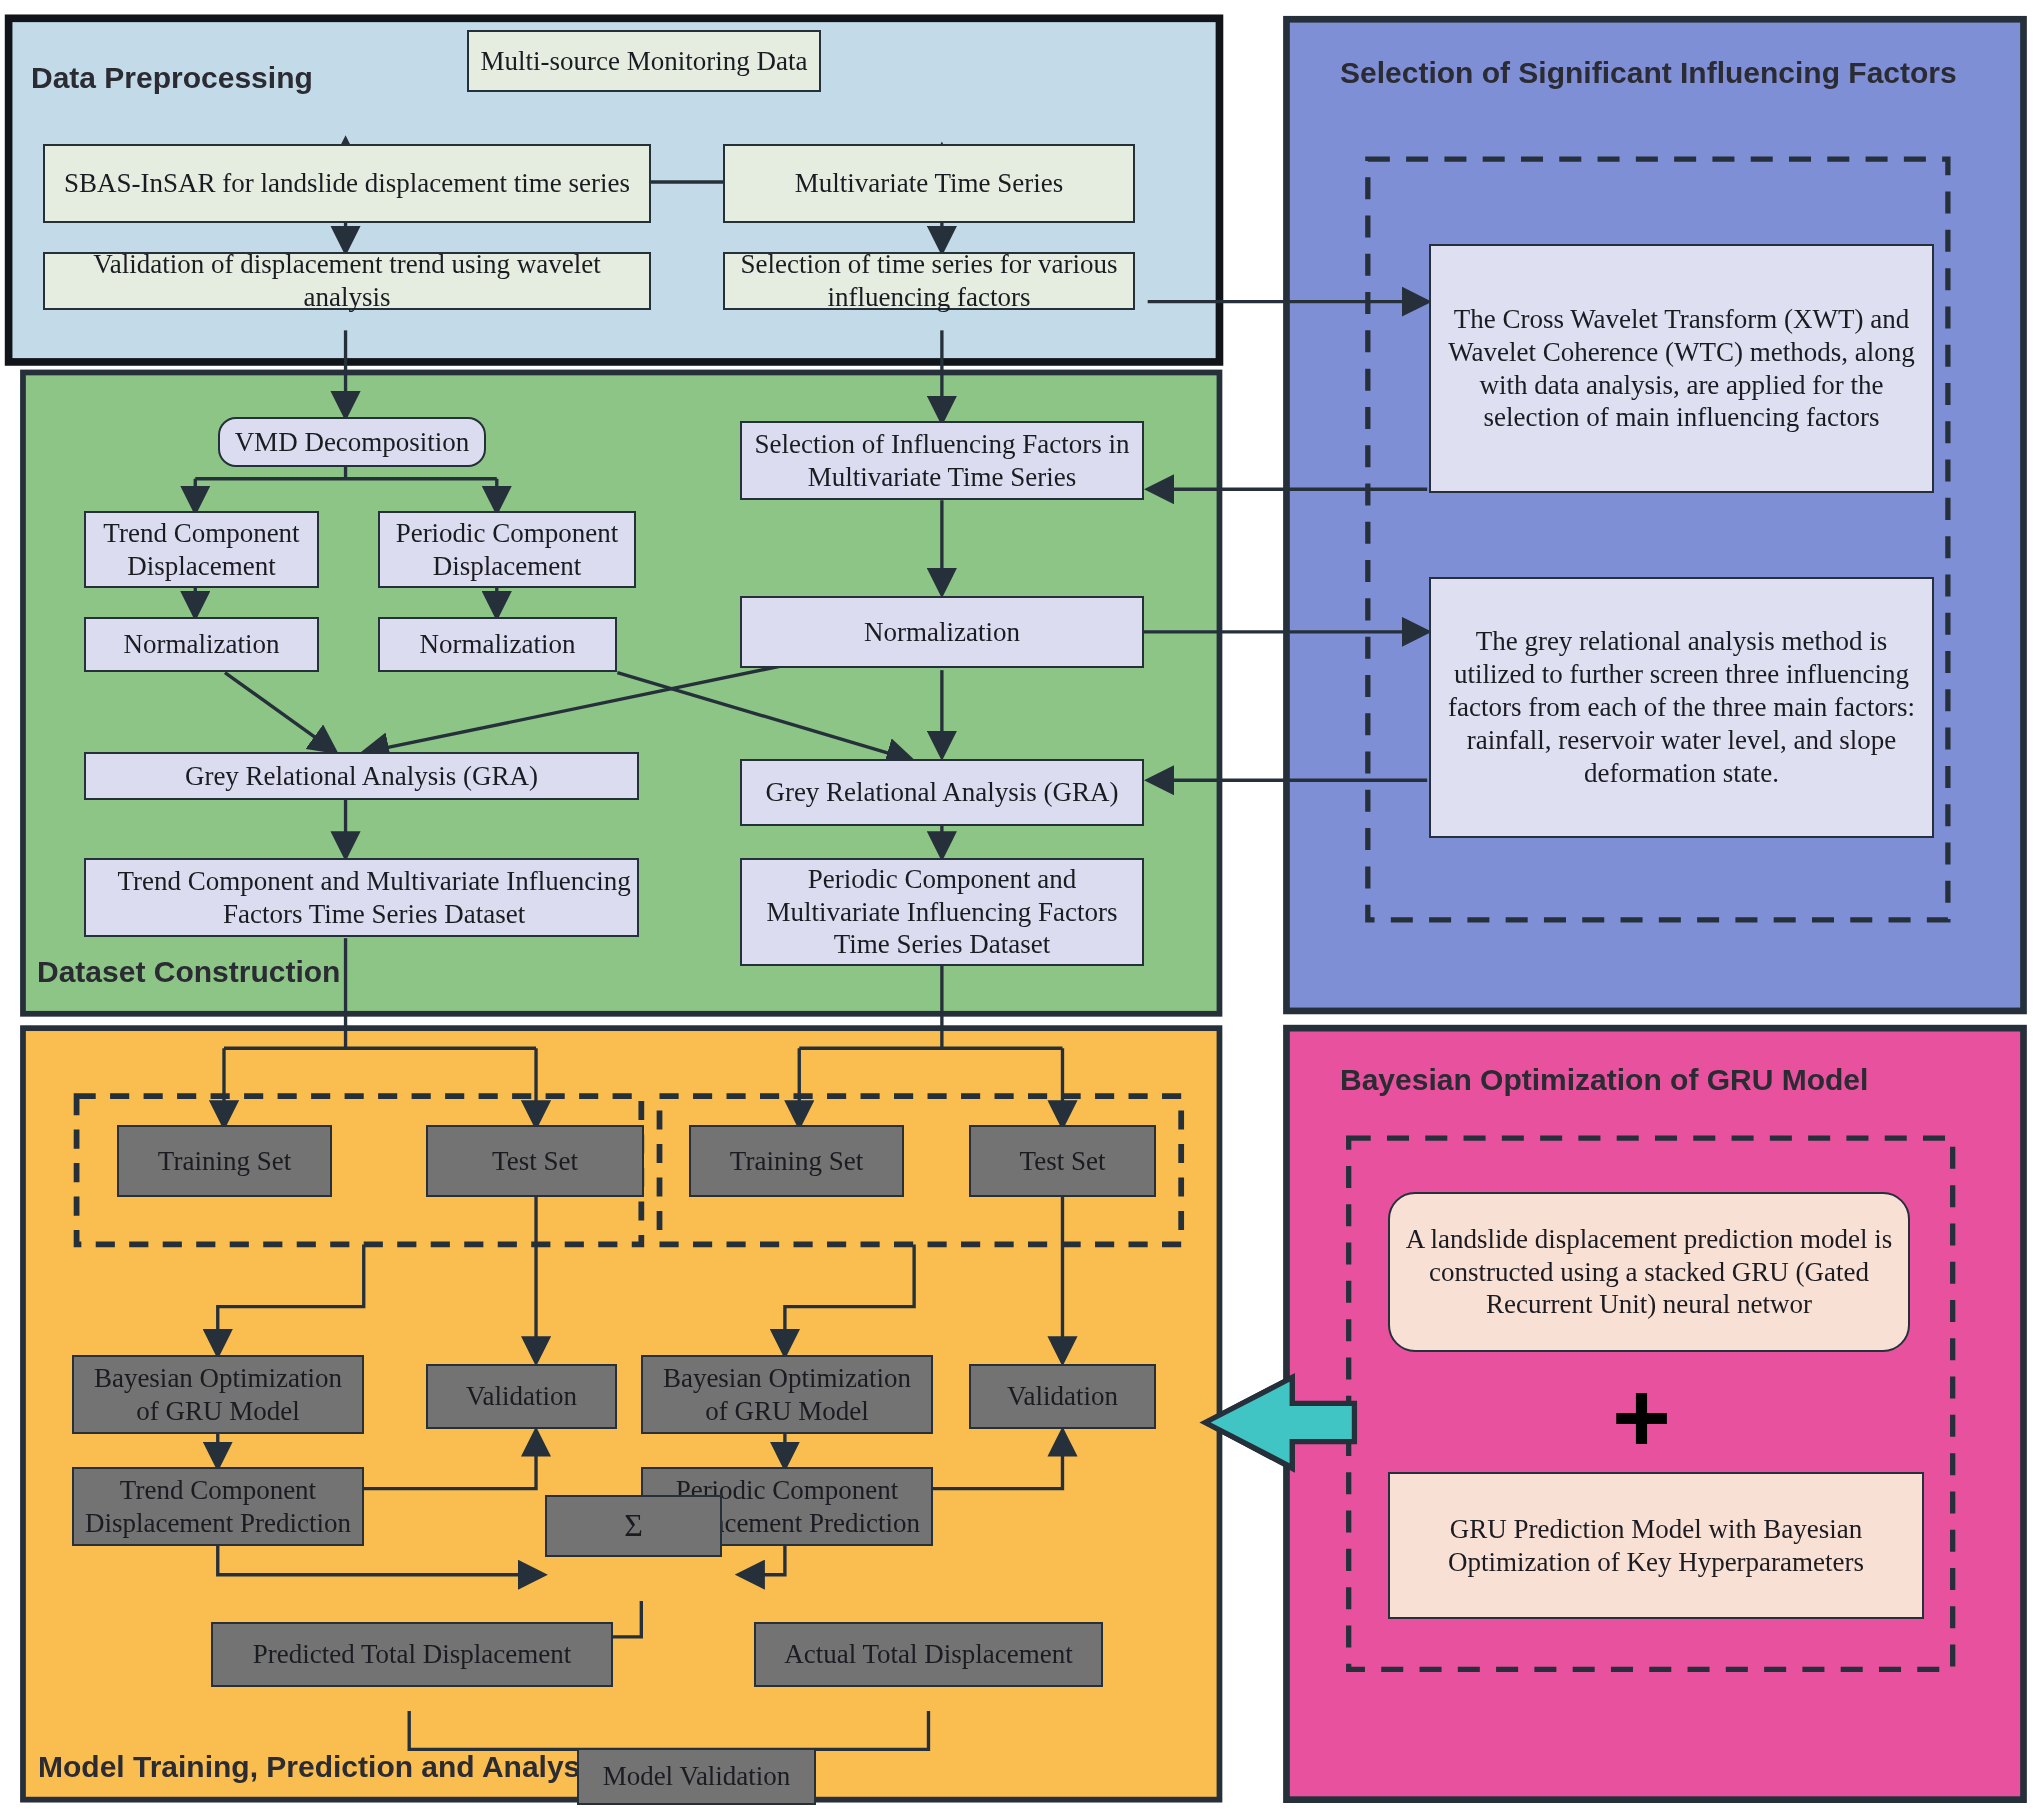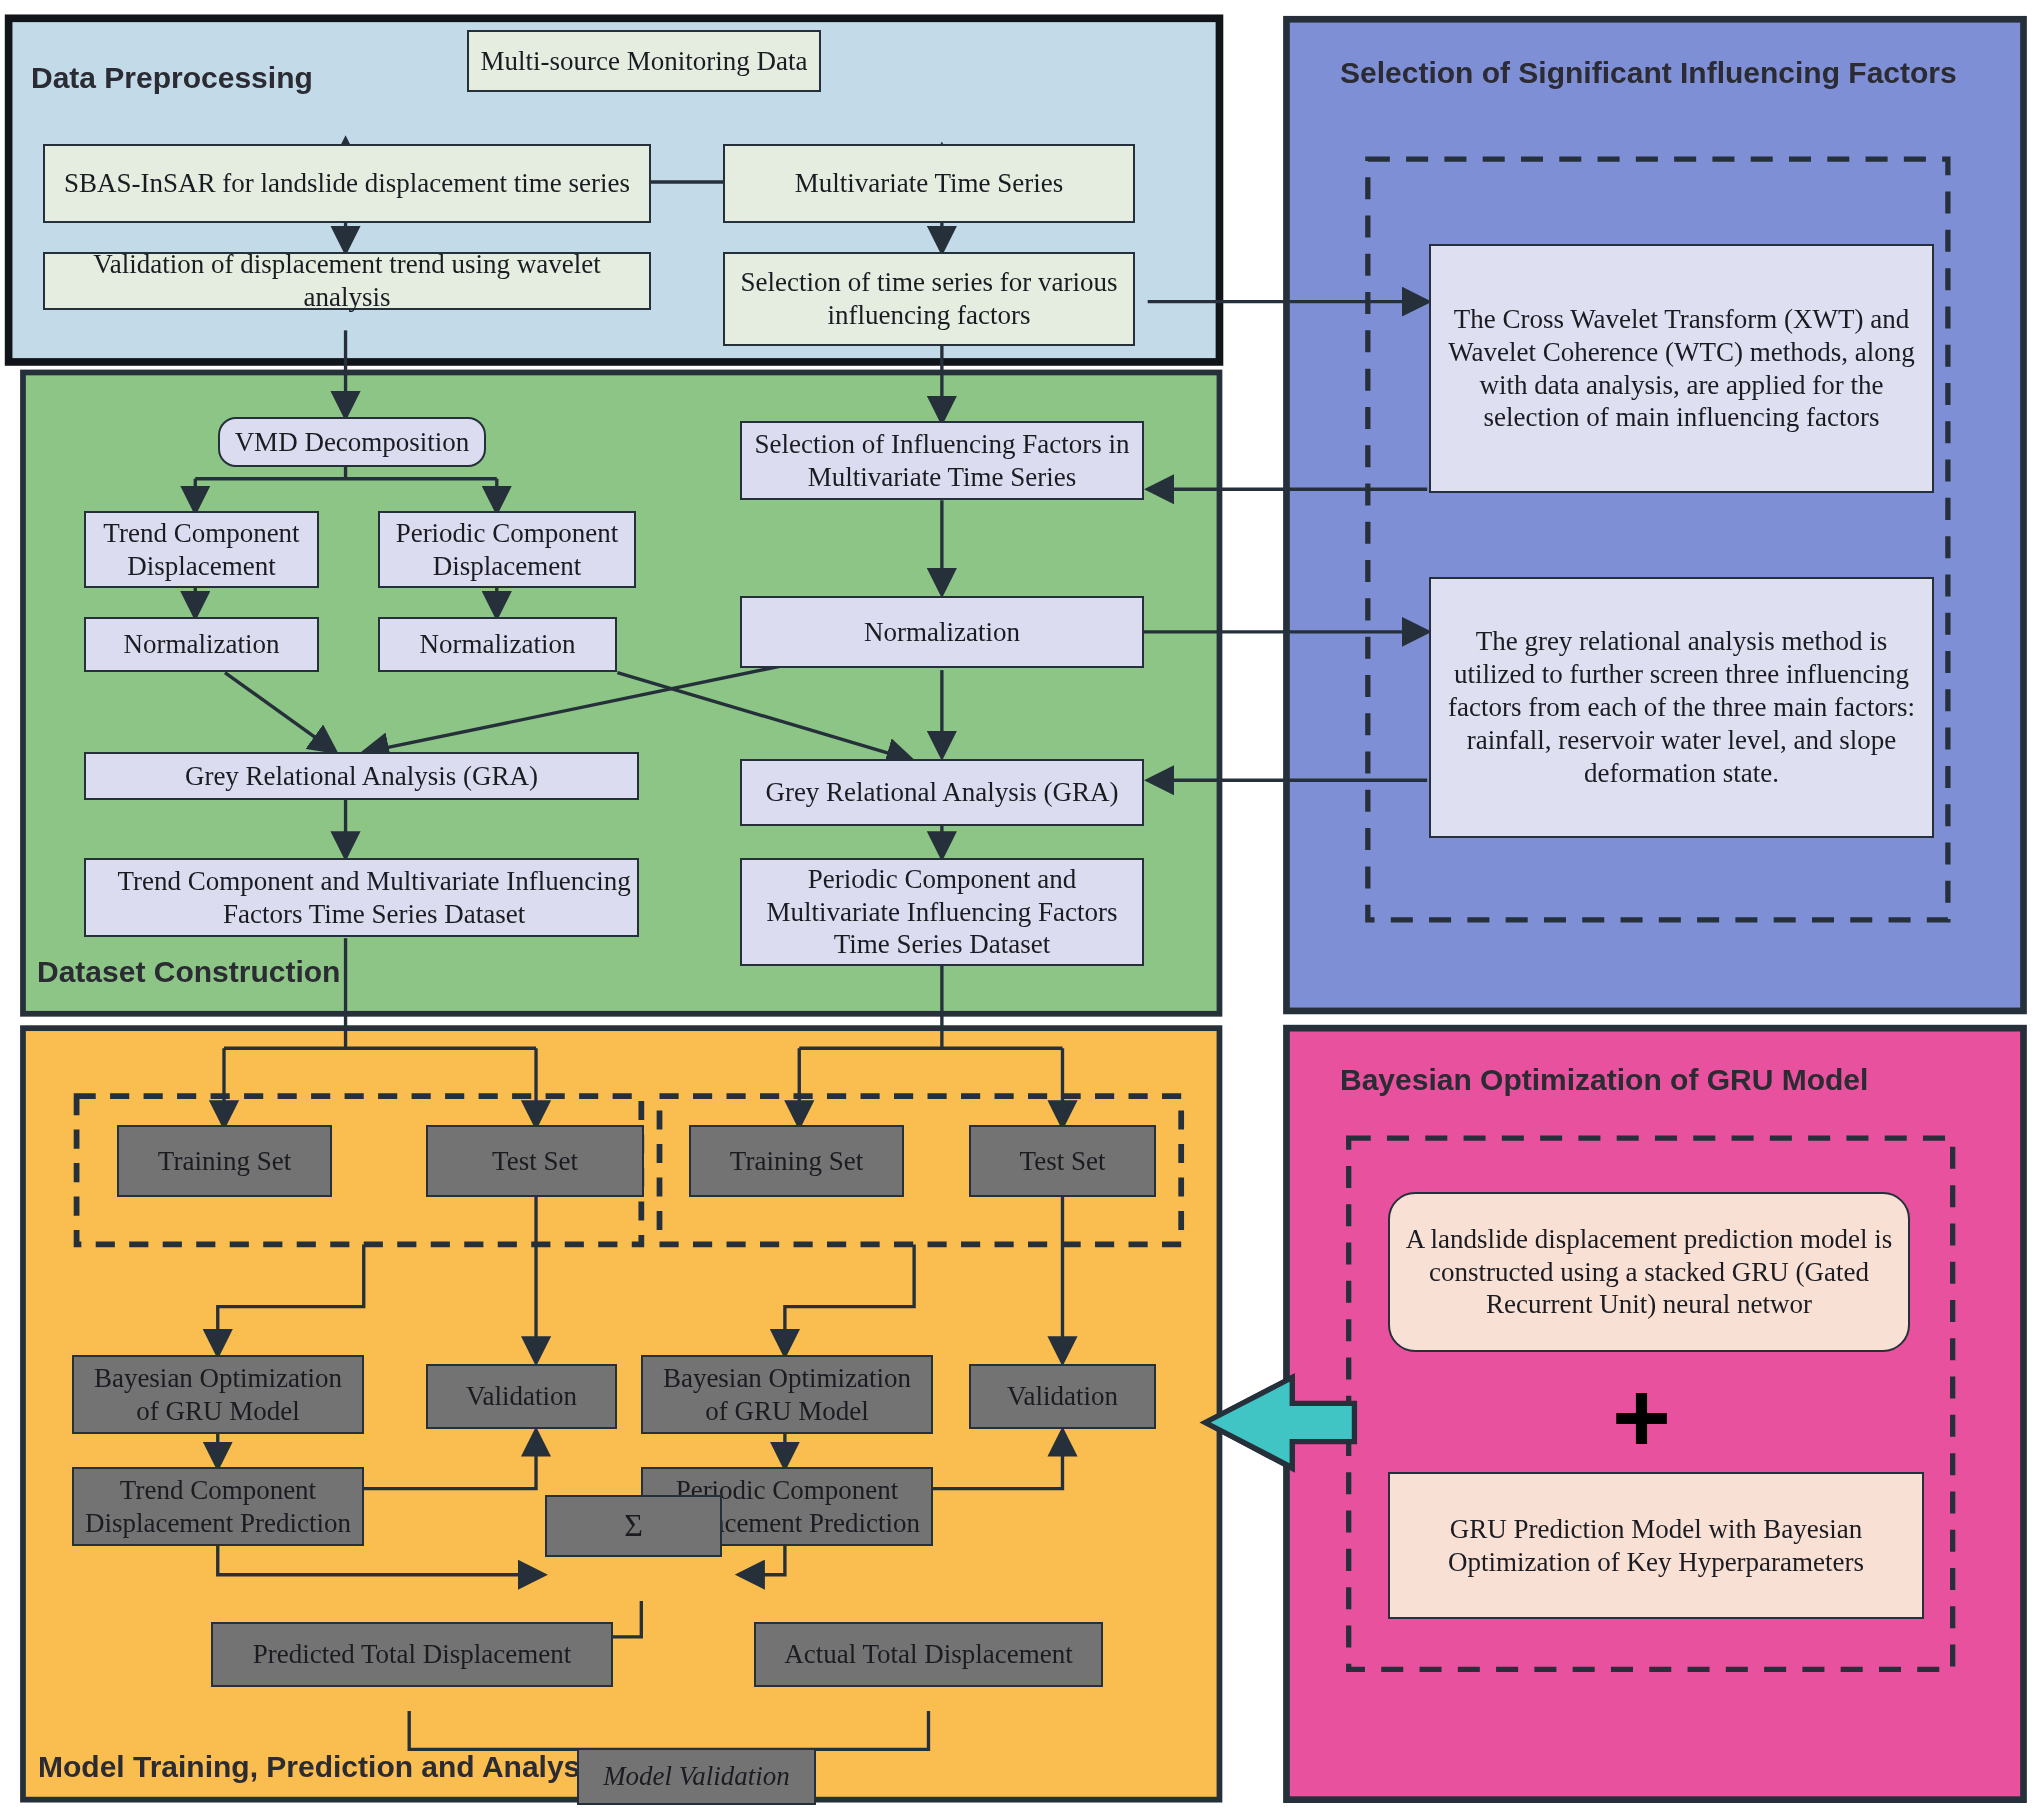--- a/index.html
+++ b/index.html
@@ -187,21 +187,21 @@
   </div>
 
   <div class="node n-green" style="left:723px;top:144px;width:412px;height:79px;font-size:27px;">
     <span>Multivariate Time Series</span>
   </div>
 
   <div class="node n-green" style="left:43px;top:252px;width:608px;height:58px;font-size:27px;">
     <span>Validation of displacement trend using wavelet analysis</span>
   </div>
 
-  <div class="node n-green" style="left:723px;top:252px;width:412px;height:94px;font-size:27px;flex-direction:column;">
+  <div class="node n-green" style="left:723px;top:252px;width:412px;height:58px;font-size:27px;flex-direction:column;">
     <span>Selection of time series for various</span>
     <span>influencing factors</span>
   </div>
 
   <div class="node n-lav" style="left:218px;top:417px;width:268px;height:50px;font-size:27px;border-radius:18px;">
     <span>VMD Decomposition</span>
   </div>
 
   <div class="node n-lav" style="left:84px;top:511px;width:235px;height:77px;font-size:27px;flex-direction:column;">
     <span>Trend Component</span>
@@ -313,21 +313,21 @@
   </div>
 
   <div class="node n-cyan" style="left:211px;top:1622px;width:402px;height:65px;font-size:27px;">
     <span>Predicted Total Displacement</span>
   </div>
 
   <div class="node n-cyan" style="left:754px;top:1622px;width:349px;height:65px;font-size:27px;">
     <span>Actual Total Displacement</span>
   </div>
 
-  <div class="node n-cyan" style="left:577px;top:1748px;width:239px;height:57px;font-size:27px;font-style:italic;">
+  <div class="node n-cyan" style="left:577px;top:1748px;width:239px;height:57px;font-size:27px;">
     <span>Model Validation</span>
   </div>
 
   <div class="node n-peach" style="left:1388px;top:1192px;width:522px;height:160px;font-size:27px;flex-direction:column;border-radius:27px;">
     <span>A landslide displacement prediction model is</span>
     <span>constructed using a stacked GRU (Gated</span>
     <span>Recurrent Unit) neural networ</span>
   </div>
 
   <div class="plus" style="left:1612px;top:1367px;font-size:101px;">+</div>

